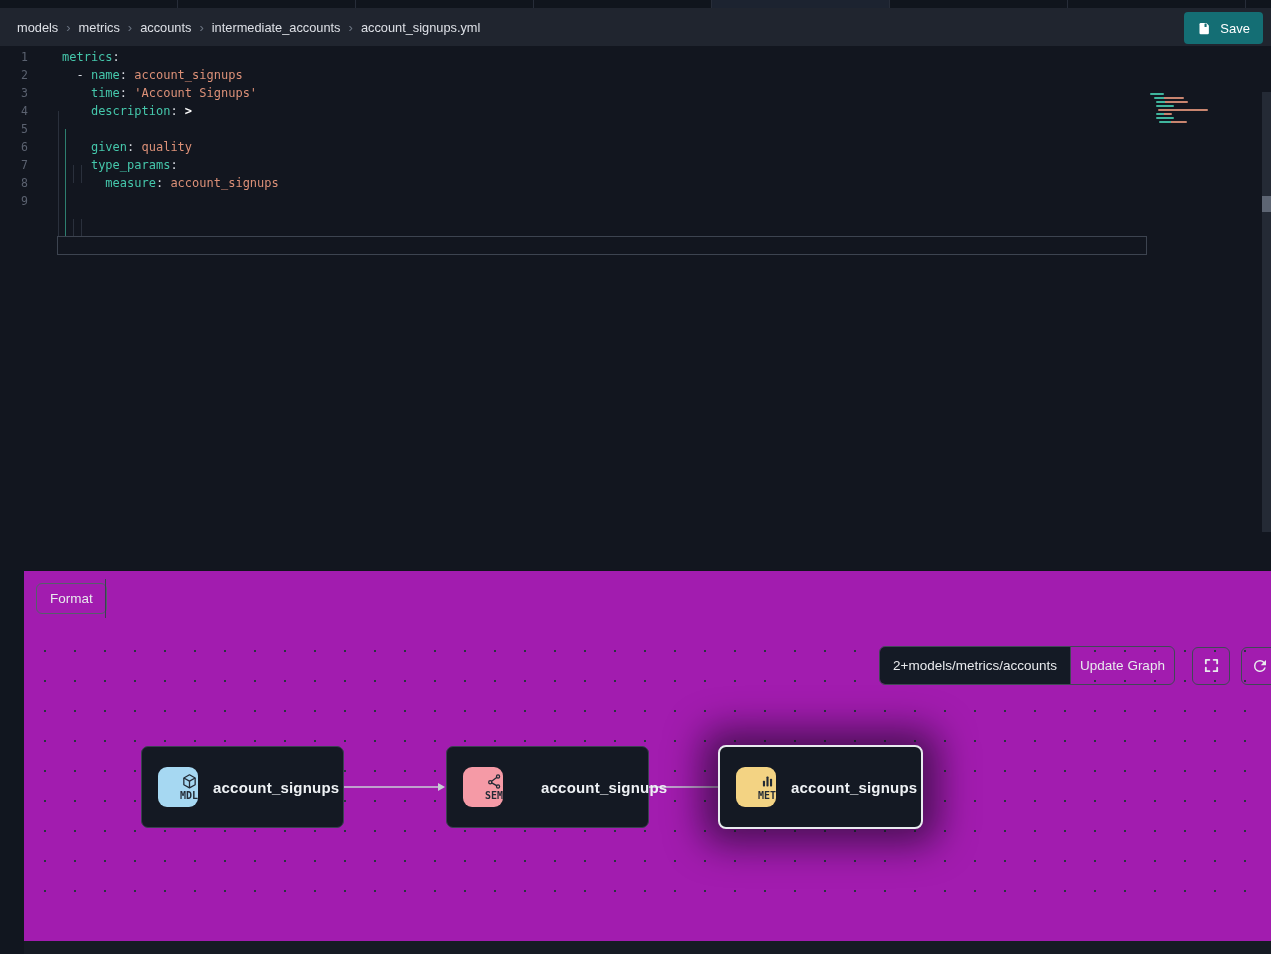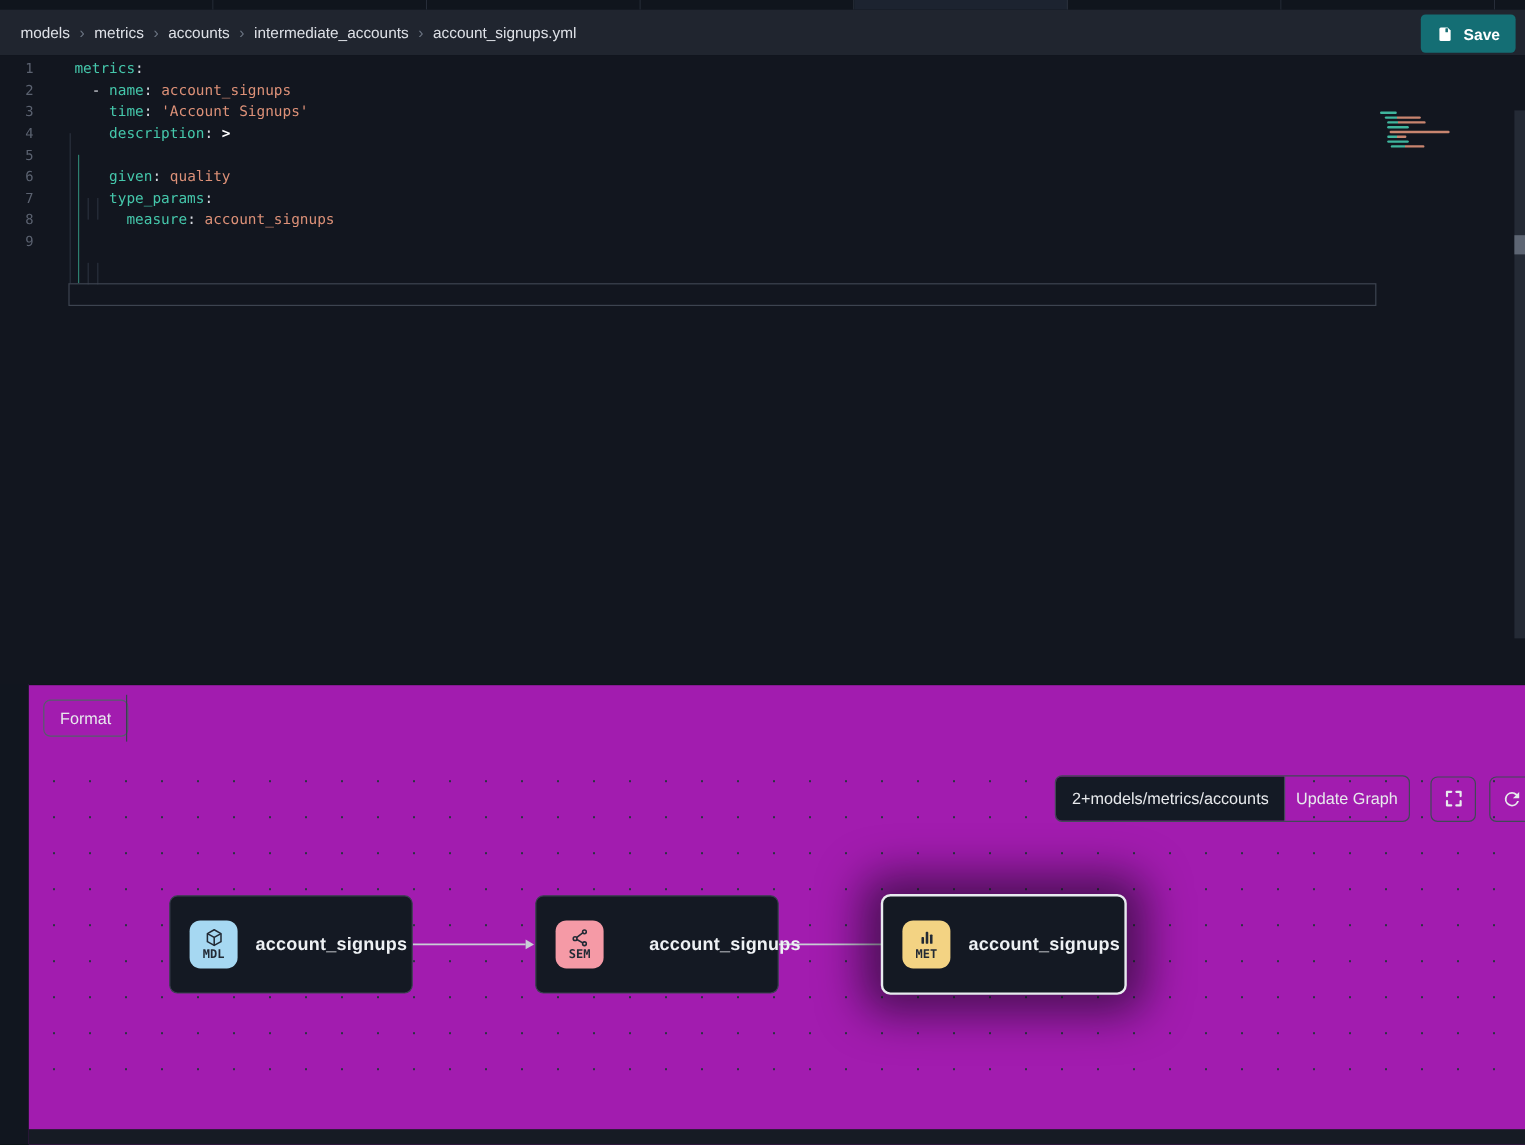--- a/index.html
+++ b/index.html
@@ -16,21 +16,21 @@
 
   
   .topbar { position:absolute; left:0; top:8px; width:1271px; height:38px;
             background:#20252f; display:flex; align-items:center; }
   .crumbs { display:flex; align-items:center; padding-left:17px;
             font-size:12.8px; color:#dde0e6; }
   .crumb { cursor:default; }
   .crumb-sep { color:#6b7482; margin:0 8px; font-size:13px; }
   .save-btn { position:absolute; right:8px; top:4px; height:30px; padding:16px 13px;
               background:#146e74; border:none; border-radius:4px; color:#fff;
-              display:flex; align-items:center; gap:8px; font-size:13px; font-weight:700;
+              display:flex; align-items:center; gap:8px; font-size:13px; font-weight:400;
               font-family:"Liberation Sans",sans-serif; cursor:pointer; }
 
   
   .editor { position:absolute; left:0; top:46px; width:1271px; height:524px;
             background:#12161f; font-family:"DejaVu Sans Mono", monospace; }
   .cl { display:flex; height:18px; line-height:18px; font-size:12px; }
   .cl:first-child { margin-top:2px; }
   .ln { width:40px; padding-right:12px; text-align:right; color:#5b6270; font-size:11.5px; }
   .code { white-space:pre; padding-left:22px; color:#cfd3da; }
   .k { color:#45c7ab; }
@@ -78,21 +78,21 @@
   .icon-btn.first { margin-left:17px; }
 
   
   .edges { position:absolute; left:0; top:0; width:1271px; height:285px; pointer-events:none; }
   .node { position:absolute; top:120px; width:203px; height:82px; background:#141923;
           border:1px solid #3a4150; border-radius:7px; display:flex; align-items:center;
           padding-left:16px; gap:15px; cursor:pointer; }
   .node.selected { border:2px solid #e8ebef; border-radius:8px; width:205px; height:84px; top:119px;
                    box-shadow:0 0 36px 16px rgba(5,8,14,.55); }
   .badge { width:40px; height:40px; border-radius:9px; display:flex; flex-direction:column;
-           align-items:center; justify-content:center; gap:0; flex:none; }
+           align-items:flex-end; justify-content:center; gap:0; flex:none; }
   .badge .bt { font-family:"DejaVu Sans Mono",monospace; font-size:10px; font-weight:bold;
                color:#222a35; line-height:11px; }
   .badge.mdl { background:#a6d8f2; }
   .badge.sem { background:#f59aa6; }
   .badge.met { background:#f3d383; }
   .nlabel { color:#eef1f4; font-size:15px; font-weight:700; letter-spacing:.2px; }
 </style>
 </head>
 <body>
 
@@ -254,21 +254,21 @@
                 <circle cx="17" cy="19" r="2.2"></circle>
               <path d="M8 11.6 15 6.2"></path>
                 <path d="M8.1 14 15 17.9"></path>
             </svg>
           </span>
           <span class="bt">SEM</span>
         </div>
         <span class="nlabel">account_signups</span>
       </div>
 
-      <div class="node selected" style="left:710px;">
+      <div class="node selected" style="left:694px;">
         <div class="badge met">
           <span style="display:flex">
             <svg width="17" height="17" viewBox="0 0 24 24" fill="#222a35">
               <rect x="5.5" y="11" width="3" height="8" rx="1"></rect>
               <rect x="10.5" y="5" width="3" height="14" rx="1"></rect>
               <rect x="15.5" y="8" width="3" height="11" rx="1"></rect>
             </svg>
           </span>
           <span class="bt">MET</span>
         </div>

